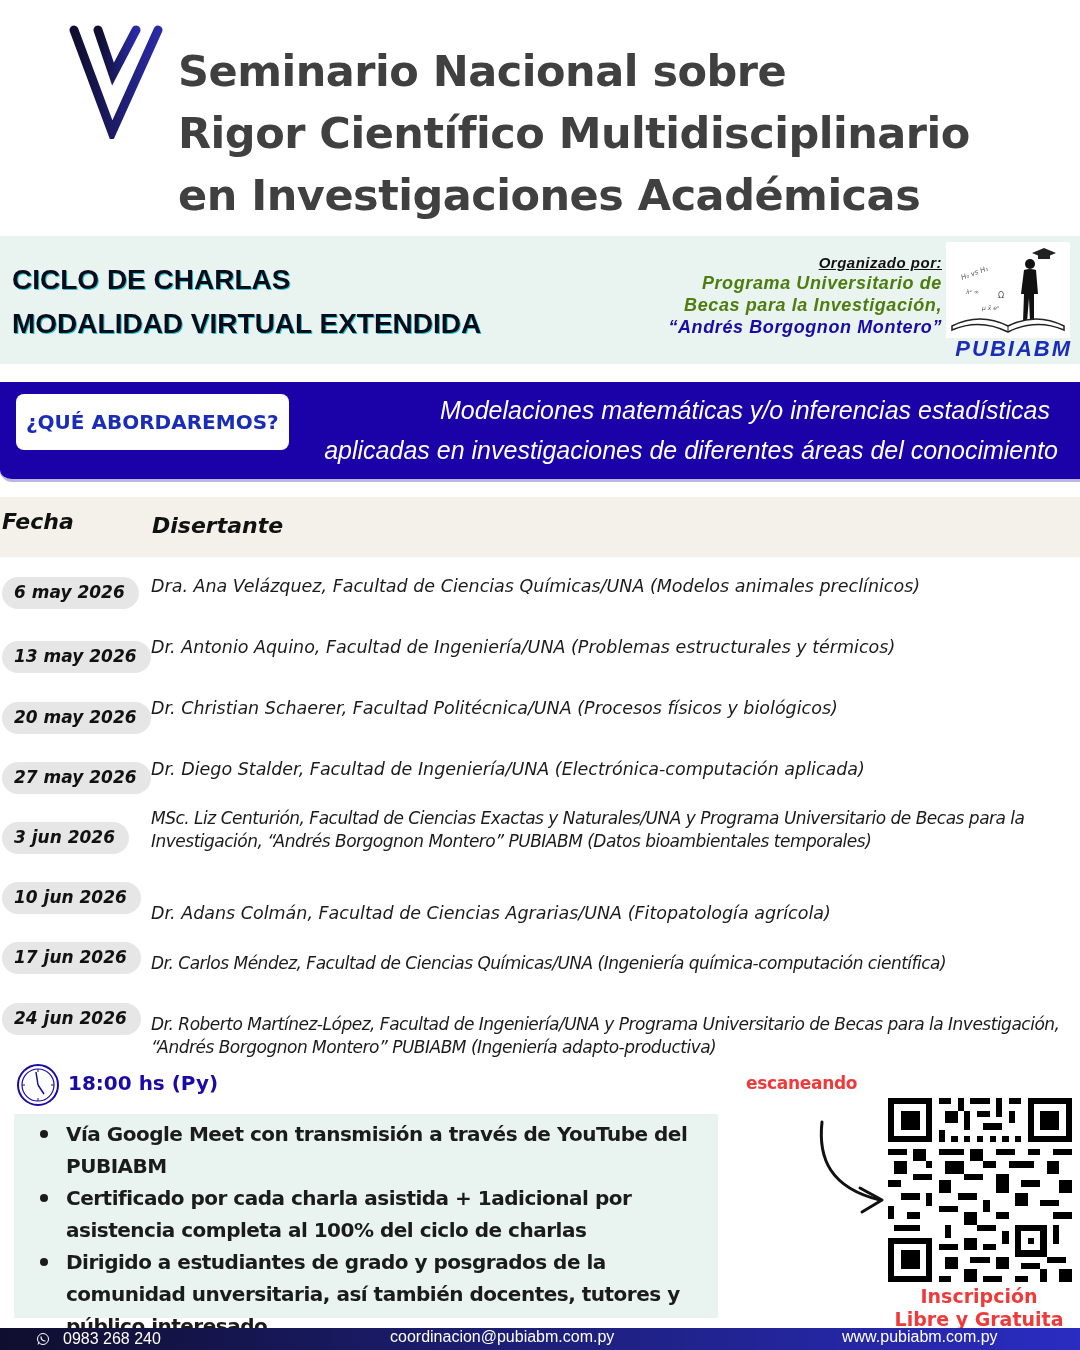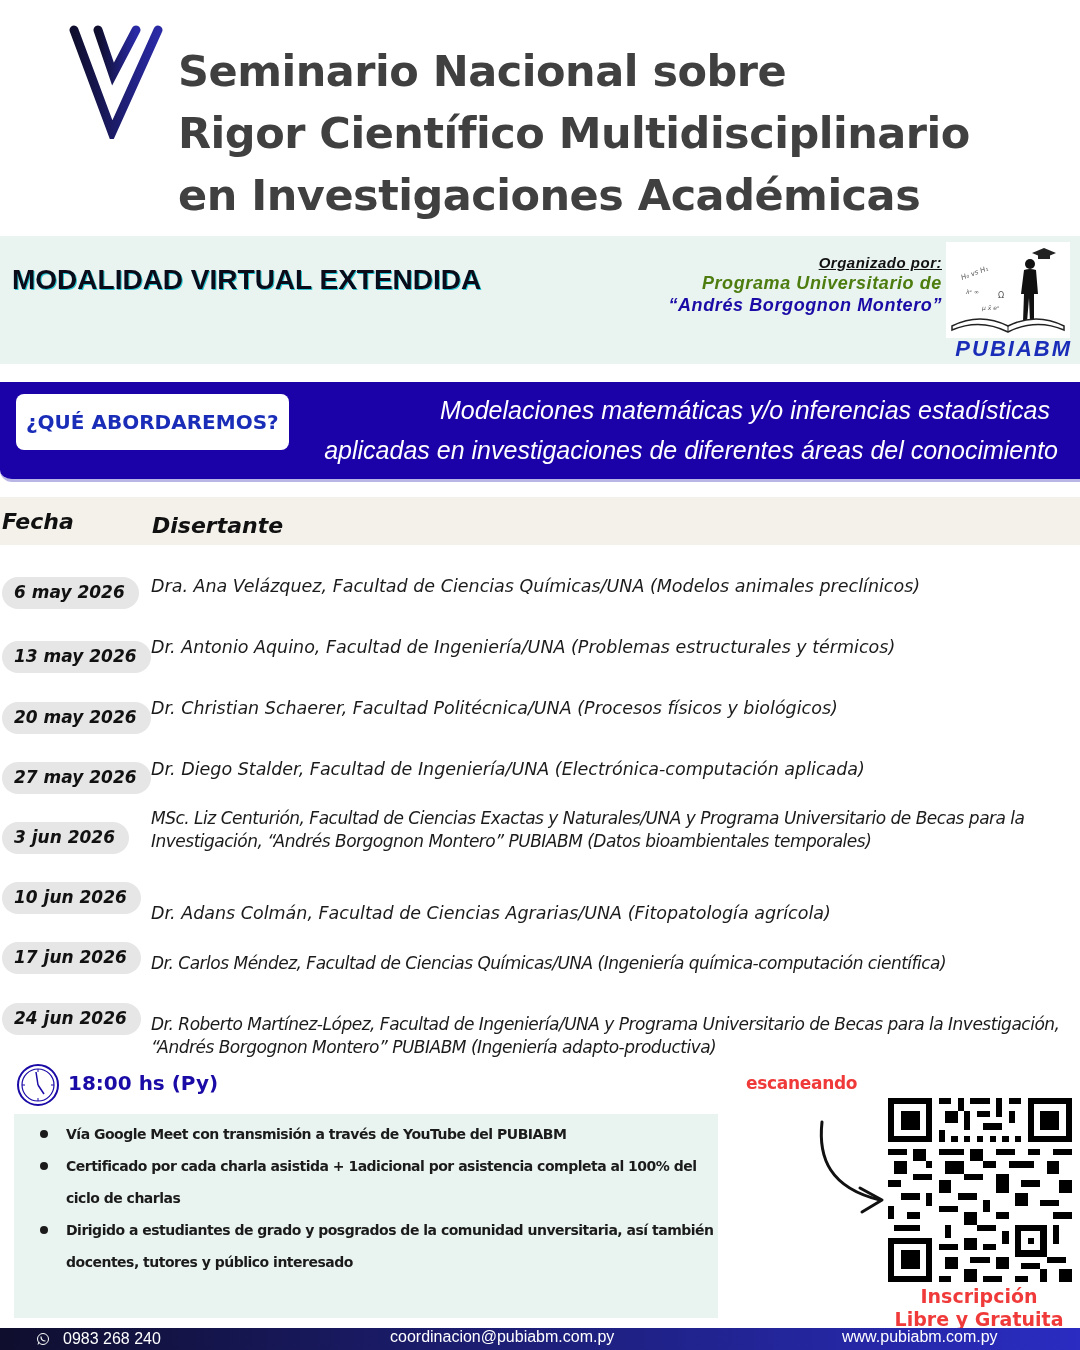--- a/index.html
+++ b/index.html
@@ -30,42 +30,42 @@
   .abord { position: absolute; left: 0; top: 382px; width: 1080px; height: 100px; background: #1b01a8;
     border-radius: 0 0 0 12px; border-bottom: 3px solid #b9b6e6; }
   .abord-pill { position: absolute; left: 16px; top: 12px; background: #fff; border-radius: 8px;
     padding: 16px 10px; font-family: "DejaVu Sans", sans-serif; font-weight: bold; font-size: 20px; color: #1a2db8; }
   .abord-l1, .abord-l2 { position: absolute; font-family: "Liberation Sans", sans-serif; font-style: italic;
     color: #fff; font-size: 25px; white-space: nowrap; }
   .abord-l1 { right: 30px; top: 14px; }
   .abord-l2 { right: 22px; top: 54px; }
 
   
-  .th-band { position: absolute; left: 0; top: 497px; width: 1080px; height: 48px; background: #f3f1ea; }
+  .th-band { position: absolute; left: 0; top: 497px; width: 1080px; height: 60px; background: #f3f1ea; }
   .th-fecha, .th-dis { position: absolute; top: 14px; font-family: "DejaVu Sans", sans-serif; font-style: italic;
     font-weight: bold; font-size: 22px; color: #111; }
   .th-fecha { left: 2px; top: 12px; }
   .th-dis { left: 152px; top: 16px; }
 
   .row { position: absolute; left: 0; width: 1080px; }
   .date-pill { position: absolute; left: 2px; background: #e6e6e6; border-radius: 16px; padding: 0 14px 0 12px;
     height: 32px; line-height: 30px; font-family: "DejaVu Sans", sans-serif; font-style: italic; font-weight: bold;
     font-size: 17px; color: #111; white-space: nowrap; }
   .speaker { position: absolute; left: 151px; width: 910px; font-family: "DejaVu Sans", sans-serif; font-style: italic;
     font-size: 17.5px; line-height: 23px; color: #1b1b1b; }
   .speaker.cond { font-size: 17px; letter-spacing: -0.5px; }
 
   
   .clock { position: absolute; left: 16px; top: 1063px; width: 44px; height: 44px; }
   .time { position: absolute; left: 68px; top: 1071px; font-family: "DejaVu Sans", sans-serif; font-weight: bold;
     font-size: 20px; color: #1a0aa6; }
   .info-box { position: absolute; left: 14px; top: 1114px; width: 704px; height: 204px; background: #e9f3ef; }
   .info-list { position: absolute; left: 26px; top: 4px; list-style: none; }
   .info-item { position: relative; padding-left: 26px; font-family: "DejaVu Sans", sans-serif; font-weight: bold;
-    font-size: 14px; line-height: 32px; color: #1b1b1b; width: 680px; letter-spacing: -0.5px; }
+    font-size: 20px; line-height: 32px; color: #1b1b1b; width: 680px; letter-spacing: -0.5px; }
   .bullet { position: absolute; left: 0; top: 12px; width: 8px; height: 8px; background: #1b1b1b; border-radius: 50%; }
 
   .reg-text { position: absolute; left: 746px; top: 1071px; font-family: "DejaVu Sans", sans-serif; font-weight: bold;
     font-size: 17px; line-height: 24px; color: #f03a3a; white-space: nowrap; letter-spacing: -0.3px; }
   .arrow { position: absolute; left: 800px; top: 1118px; width: 90px; height: 100px; }
   .qr { position: absolute; left: 888px; top: 1098px; width: 184px; height: 184px; background: #fff; }
   .insc { position: absolute; left: 868px; top: 1285px; width: 222px; text-align: center; font-family: "DejaVu Sans", sans-serif;
     font-weight: bold; font-size: 19px; line-height: 23px; color: #f03a3a; }
 
   .footer { position: absolute; left: 0; top: 1328px; width: 1080px; height: 22px;
@@ -94,25 +94,27 @@
 </svg>
 
 <div class="title-block">
   <span class="title-line">Seminario Nacional sobre</span>
   <span class="title-line">Rigor Científico Multidisciplinario</span>
   <span class="title-line">en Investigaciones Académicas</span>
 </div>
 
 <div class="ciclo-band">
   <div class="ciclo-text">
+    <span class="ciclo-line">CICLO DE CHARLAS</span>
     <span class="ciclo-line">MODALIDAD  VIRTUAL EXTENDIDA</span>
   </div>
   <div class="org">
     <span class="org-label">Organizado por:</span>
     <span class="org-line">Programa Universitario de</span>
+    <span class="org-line">Becas para la Investigación,</span>
     <span class="org-line blue">“Andrés Borgognon Montero”</span>
   </div>
   <svg class="pub-logo" viewBox="0 0 124 96">
     <rect width="124" height="96" fill="#fff"></rect>
 
     <polygon points="98,6 110,11 98,16 86,11" fill="#222"></polygon>
     <rect x="92" y="12" width="12" height="5" fill="#222"></rect>
 
     <circle cx="84" cy="22" r="5" fill="#111"></circle>
     <path d="M78,28 Q84,26 90,28 L92,52 L88,52 L88,80 L84,80 L83,56 L81,80 L77,80 L78,52 L75,52 Z" fill="#111"></path>

